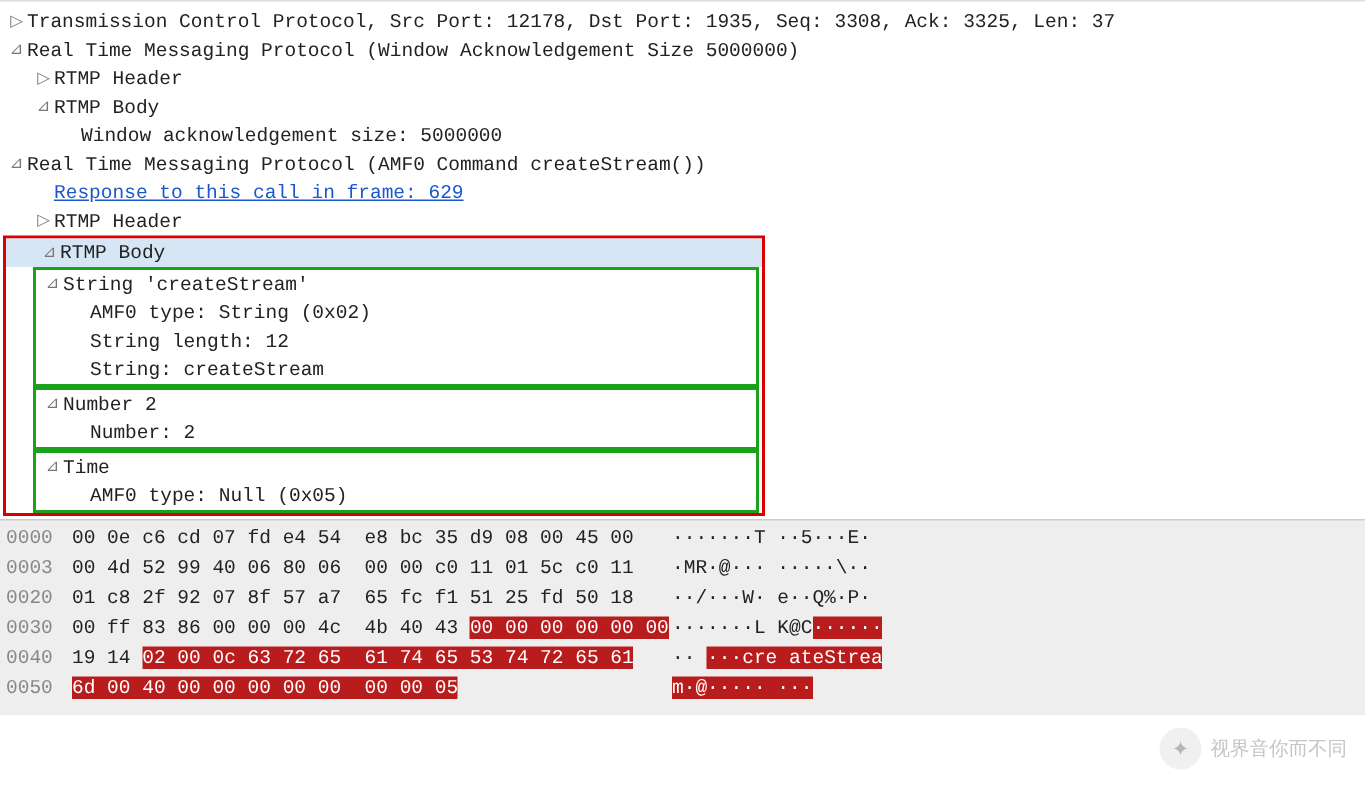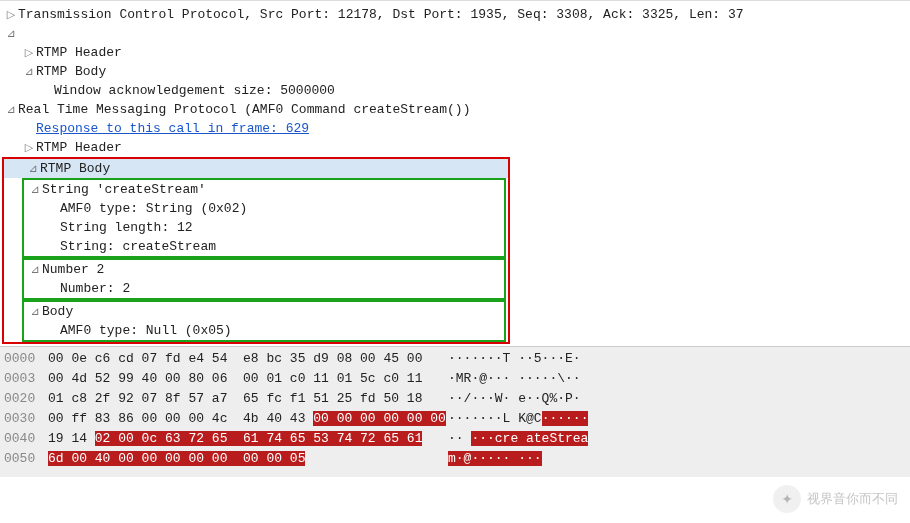--- a/index.html
+++ b/index.html
@@ -81,20 +81,21 @@
 
 <div class="details-pane">
 
   <div class="row">
     <span class="arrow">▷</span>
     <span>Transmission Control Protocol, Src Port: 12178, Dst Port: 1935, Seq: 3308, Ack: 3325, Len: 37</span>
   </div>
 
   <div class="row">
     <span class="arrow">⊿</span>
+    <span>Real Time Messaging Protocol (Window Acknowledgement Size 5000000)</span>
   </div>
   <div class="row">
     <span class="indent"></span>
     <span class="arrow">▷</span>
     <span>RTMP Header</span>
   </div>
   <div class="row">
     <span class="indent"></span>
     <span class="arrow">⊿</span>
     <span>RTMP Body</span>
@@ -151,39 +152,39 @@
       </div>
       <div class="row">
         <span class="indent"></span><span class="arrow"> </span>
         <span>Number: 2</span>
       </div>
     </div>
 
     <div class="greenbox">
       <div class="row">
         <span class="arrow">⊿</span>
-        <span>Body</span>
+        <span>Time</span>
       </div>
       <div class="row">
         <span class="indent"></span><span class="arrow"> </span>
         <span>AMF0 type: Null (0x05)</span>
       </div>
     </div>
   </div>
 </div>
 
 <div class="hex-pane">
   <div class="hex-row">
     <span class="hex-off">0000</span>
     <span class="hex-bytes">00 0e c6 cd 07 fd e4 54  e8 bc 35 d9 08 00 45 00</span>
     <span class="hex-ascii">·······T ··5···E·</span>
   </div>
   <div class="hex-row">
     <span class="hex-off">0003</span>
-    <span class="hex-bytes">00 4d 52 99 40 00 80 06  00 01 c0 11 01 5c c0 11</span>
+    <span class="hex-bytes">00 4d 52 99 40 06 80 06  00 00 c0 11 01 5c c0 11</span>
     <span class="hex-ascii">·MR·@··· ·····\··</span>
   </div>
   <div class="hex-row">
     <span class="hex-off">0020</span>
     <span class="hex-bytes">01 c8 2f 92 07 8f 57 a7  65 fc f1 51 25 fd 50 18</span>
     <span class="hex-ascii">··/···W· e··Q%·P·</span>
   </div>
   <div class="hex-row">
     <span class="hex-off">0030</span>
     <span class="hex-bytes"><span>00 ff 83 86 00 00 00 4c  4b 40 43 </span><span class="hex-sel-bg">00 00 00 00 00 00</span></span>

